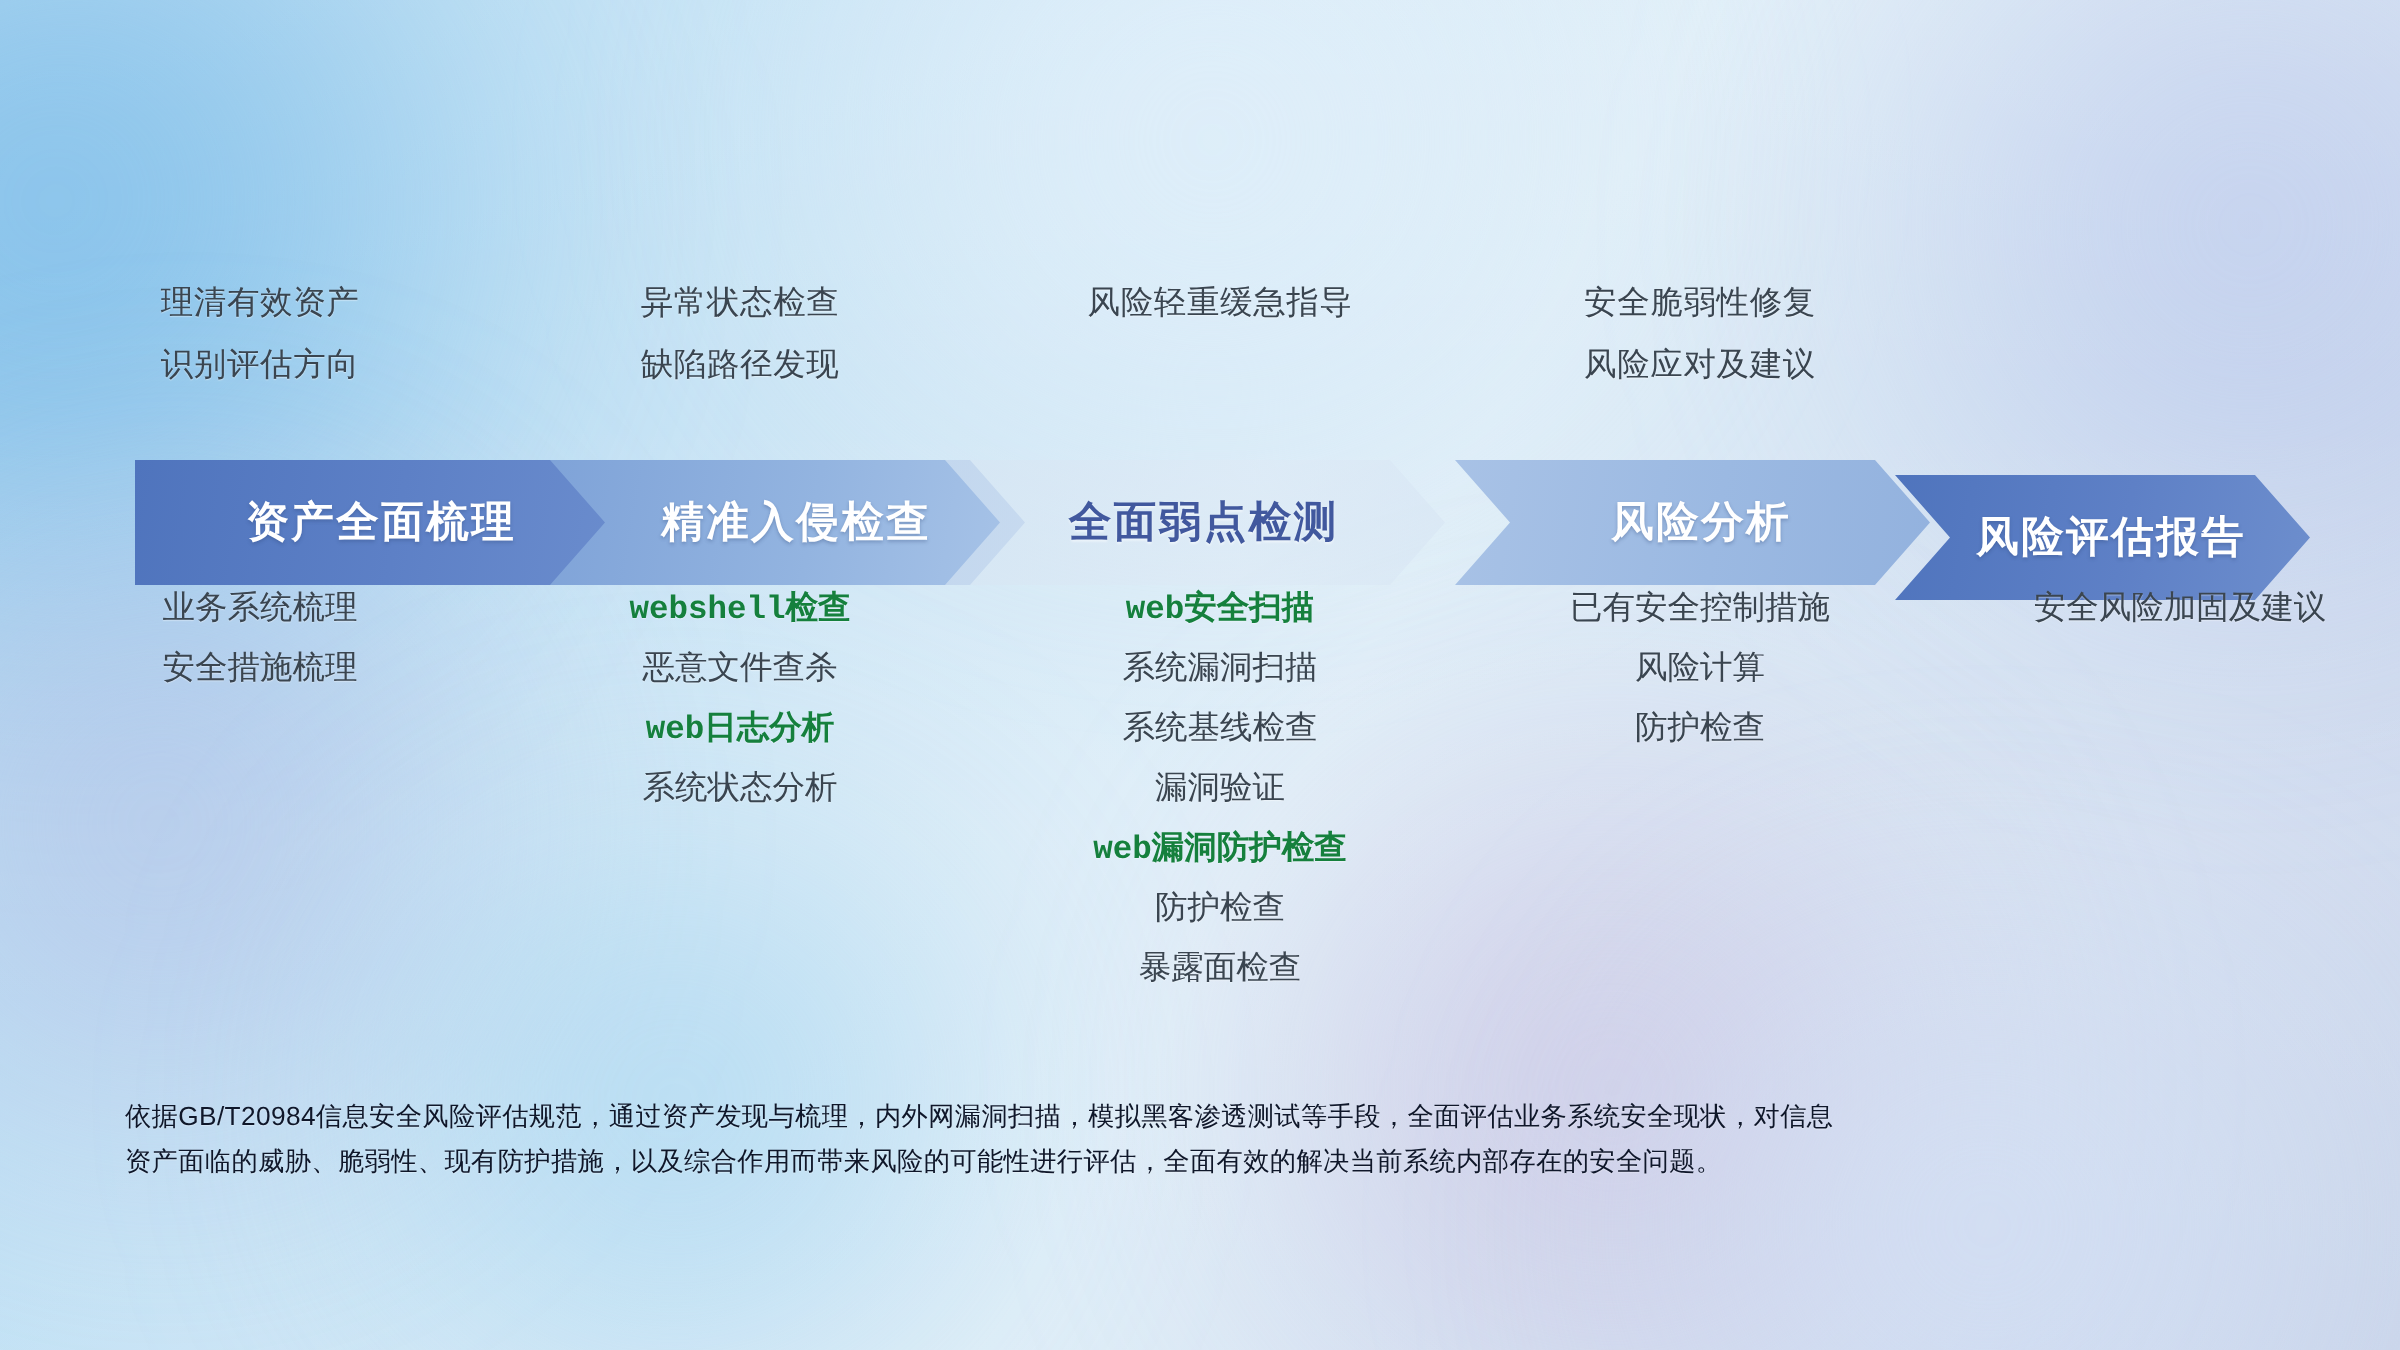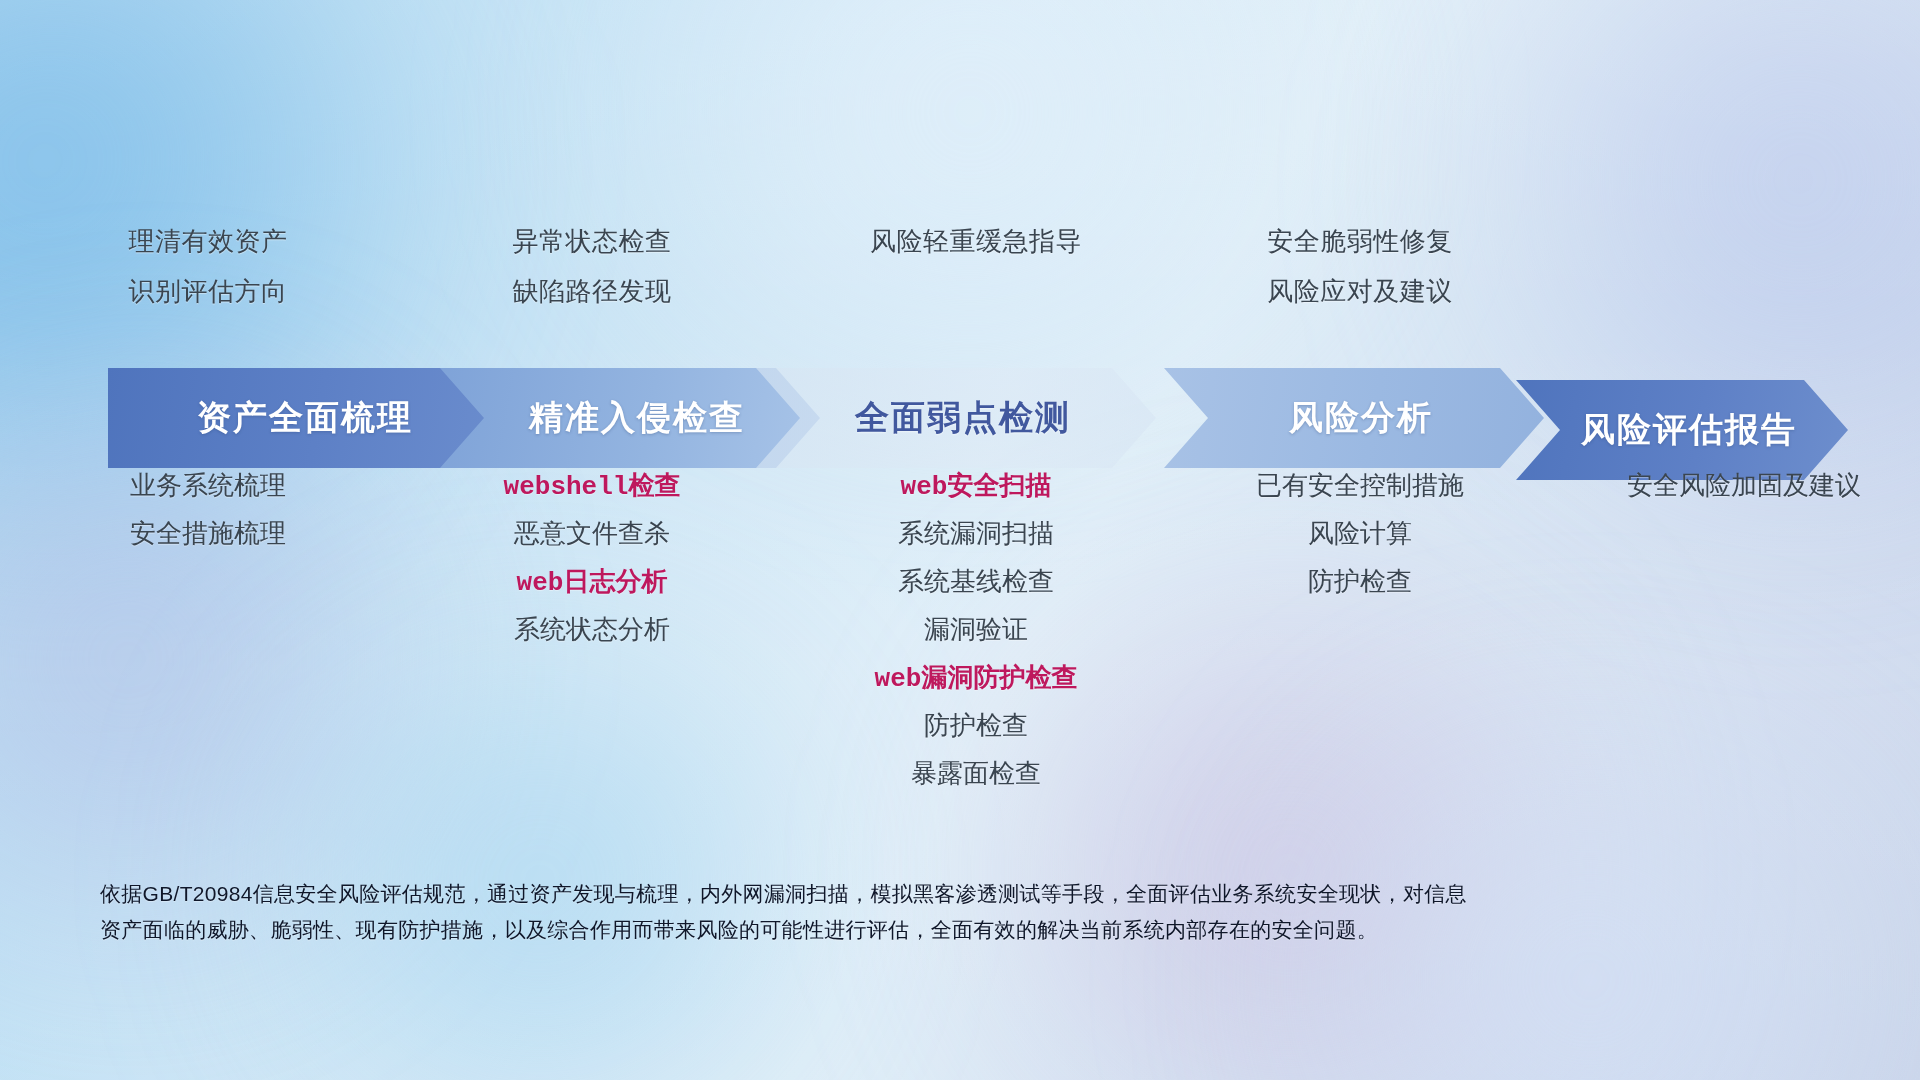--- a/index.html
+++ b/index.html
@@ -72,21 +72,21 @@
 
   .seg-label.light{color:#ffffff;text-shadow:0 1px 3px rgba(40,62,110,.30);}
   .seg-label.dark{color:#41589e;text-shadow:0 1px 2px rgba(255,255,255,.55);}
 
   
   .row-bottom{top:452px;font-family:Liberation Mono, monospace;}
   .bot-item{
     font-size:26px;color:#3a4550;line-height:1;margin-top:22px;
     white-space:nowrap;text-shadow:0 1px 1px rgba(255,255,255,.40);
   }
-  .bot-item.b{font-weight:bold;color:#be185d;}
+  .bot-item.b{font-weight:bold;color:#15803d;}
 
   
   .footer{
     position:absolute;left:100px;top:876px;width:1560px;
     font-size:21px;line-height:36px;color:#0f172a;letter-spacing:.3px;
     text-shadow:0 1px 1px rgba(255,255,255,.35);
   }
   .footer p{margin:0;}
 </style>
 </head>

